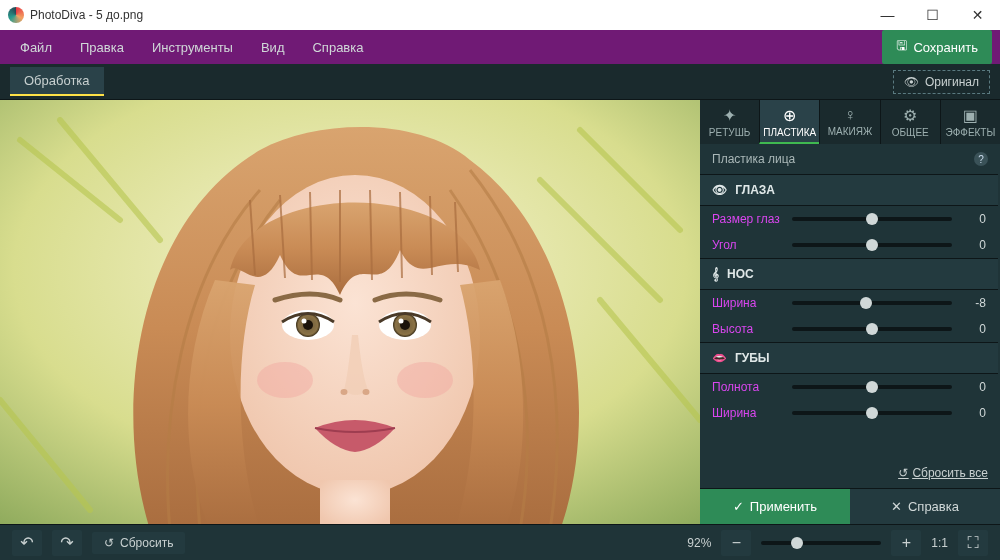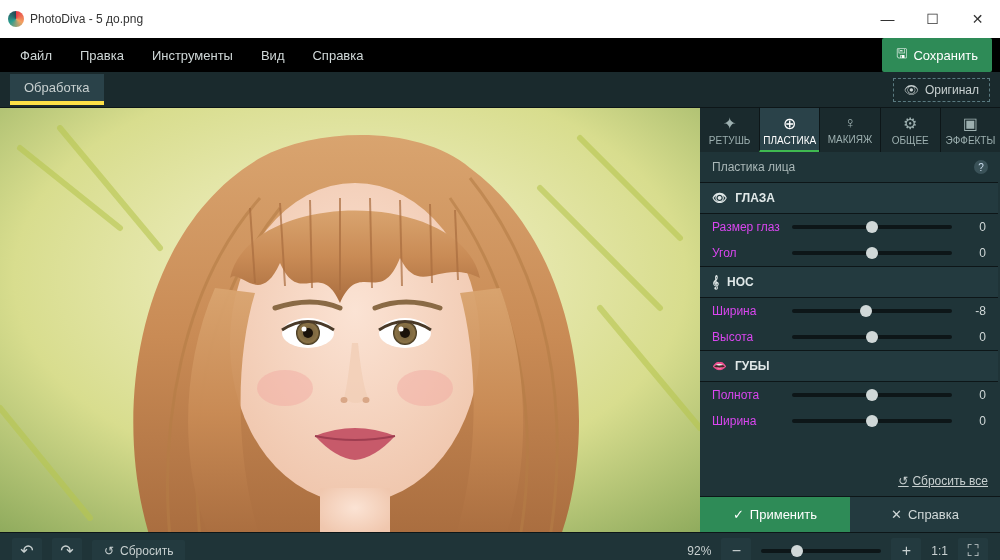--- a/index.html
+++ b/index.html
@@ -1,32 +1,32 @@
 <!DOCTYPE html>
 <html><head>
 <meta charset="utf-8">
 <style>
   * { margin: 0; padding: 0; box-sizing: border-box; font-family: 'Segoe UI', Tahoma, sans-serif; }
   body { width: 1000px; height: 560px; background: #1a2a2d; color: #c8d0d0; overflow: hidden; user-select: none; }
 
   
-  .titlebar { height: 38px; background: #ffffff; display: flex; align-items: center; padding-left: 8px; color: #333; font-size: 12px; }
+  .titlebar { height: 30px; background: #ffffff; display: flex; align-items: center; padding-left: 8px; color: #333; font-size: 12px; }
   .titlebar .app-icon { width: 16px; height: 16px; border-radius: 50%; background: conic-gradient(#e63946, #f4a261, #2a9d8f, #264653); margin-right: 6px; }
   .titlebar .title { flex: 1; }
   .winbtn { width: 45px; height: 30px; display: flex; align-items: center; justify-content: center; font-size: 14px; color: #333; }
 
   
-  .menubar { height: 34px; background: #000000; display: flex; align-items: center; padding: 0 8px; gap: 4px; }
+  .menubar { height: 34px; background: #701a75; display: flex; align-items: center; padding: 0 8px; gap: 4px; }
   .menuitem { padding: 6px 12px; font-size: 13px; color: #d0d8d8; cursor: pointer; }
   .savebtn { margin-left: auto; background: #2e8b57; color: #fff; border: none; padding: 6px 14px; border-radius: 2px; font-size: 13px; display: flex; align-items: center; gap: 6px; cursor: pointer; }
 
   
   .toolbar { height: 36px; background: #1a2a2d; display: flex; align-items: center; padding: 0 10px; border-bottom: 1px solid #0d1618; }
   .toolbtn { padding: 6px 14px; font-size: 13px; color: #c8d0d0; cursor: pointer; background: #233a3f; margin-right: 4px; }
-  .toolbtn.active { border-bottom: 4px solid #fde047; background: #2a4249; }
+  .toolbtn.active { border-bottom: 2px solid #fde047; background: #2a4249; }
   .origbtn { margin-left: auto; border: 1px dashed #5a7a80; padding: 4px 10px; font-size: 12px; display: flex; align-items: center; gap: 6px; cursor: pointer; }
 
   
   .main { display: flex; height: calc(100% - 30px - 34px - 36px - 36px); }
   .canvas { flex: 1; background: #000; position: relative; overflow: hidden; display:flex; align-items:center; justify-content:center; }
   .portrait-svg { width: 100%; height: 100%; }
 
   
   .rightpanel { width: 300px; background: #1f3438; display: flex; flex-direction: column; }
   .tooltabs { display: flex; background: #1a2a2d; }

